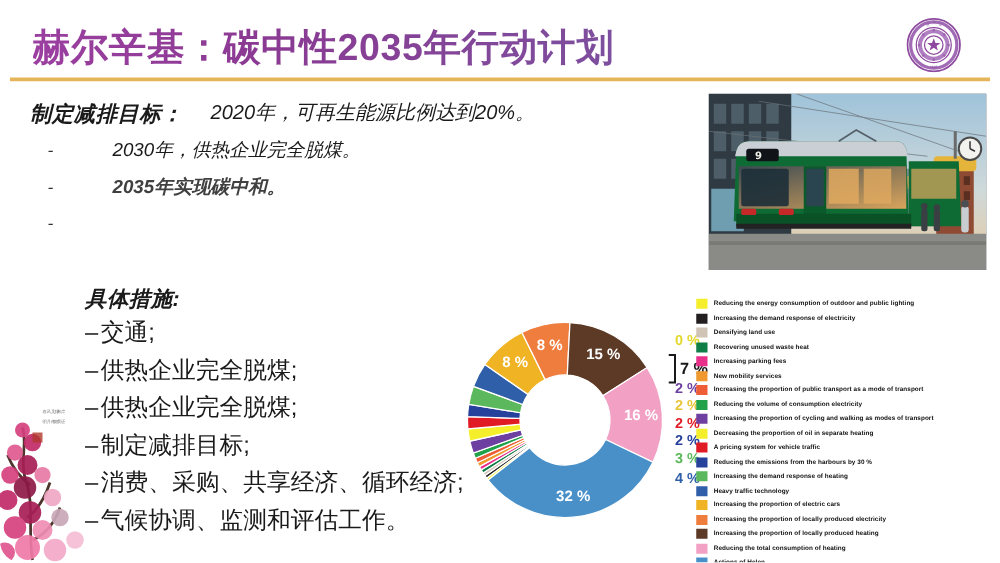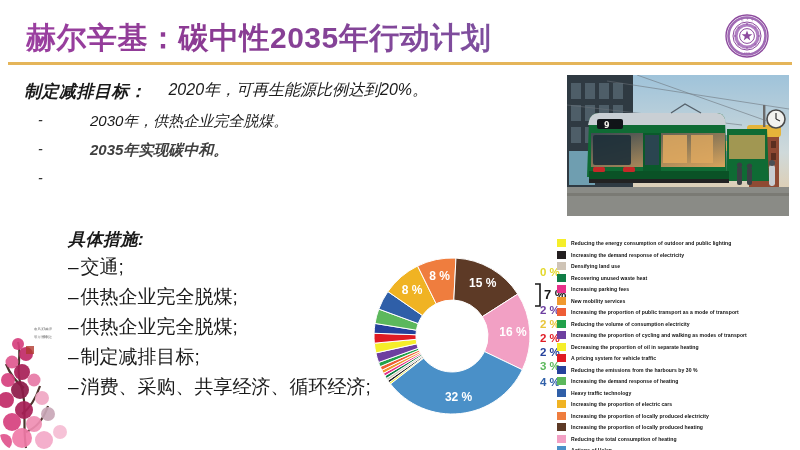--- a/index.html
+++ b/index.html
@@ -243,20 +243,21 @@
   </div>
 
   <div class="measures">
     <h3>具体措施:</h3>
     <ul class="m-list">
       <li><span class="m-dash">–</span><span>交通;</span></li>
       <li><span class="m-dash">–</span><span>供热企业完全脱煤;</span></li>
       <li><span class="m-dash">–</span><span>供热企业完全脱煤;</span></li>
       <li><span class="m-dash">–</span><span>制定减排目标;</span></li>
       <li><span class="m-dash">–</span><span>消费、采购、共享经济、循环经济;</span></li>
+      <li><span class="m-dash">–</span><span>气候协调、监测和评估工作。</span></li>
     </ul>
   </div>
 
   <div class="plum">
     <svg width="88" height="132" viewBox="0 0 88 132">
       <g stroke="#3a2018" stroke-width="2.2" fill="none" opacity=".9">
         <path d="M30 130 C26 104 32 86 24 64 C20 50 26 36 22 24"></path>
         <path d="M26 96 C34 90 40 80 44 68"></path>
         <path d="M28 70 C20 64 14 56 10 46"></path>
         <path d="M30 114 C40 110 48 100 52 88"></path>

